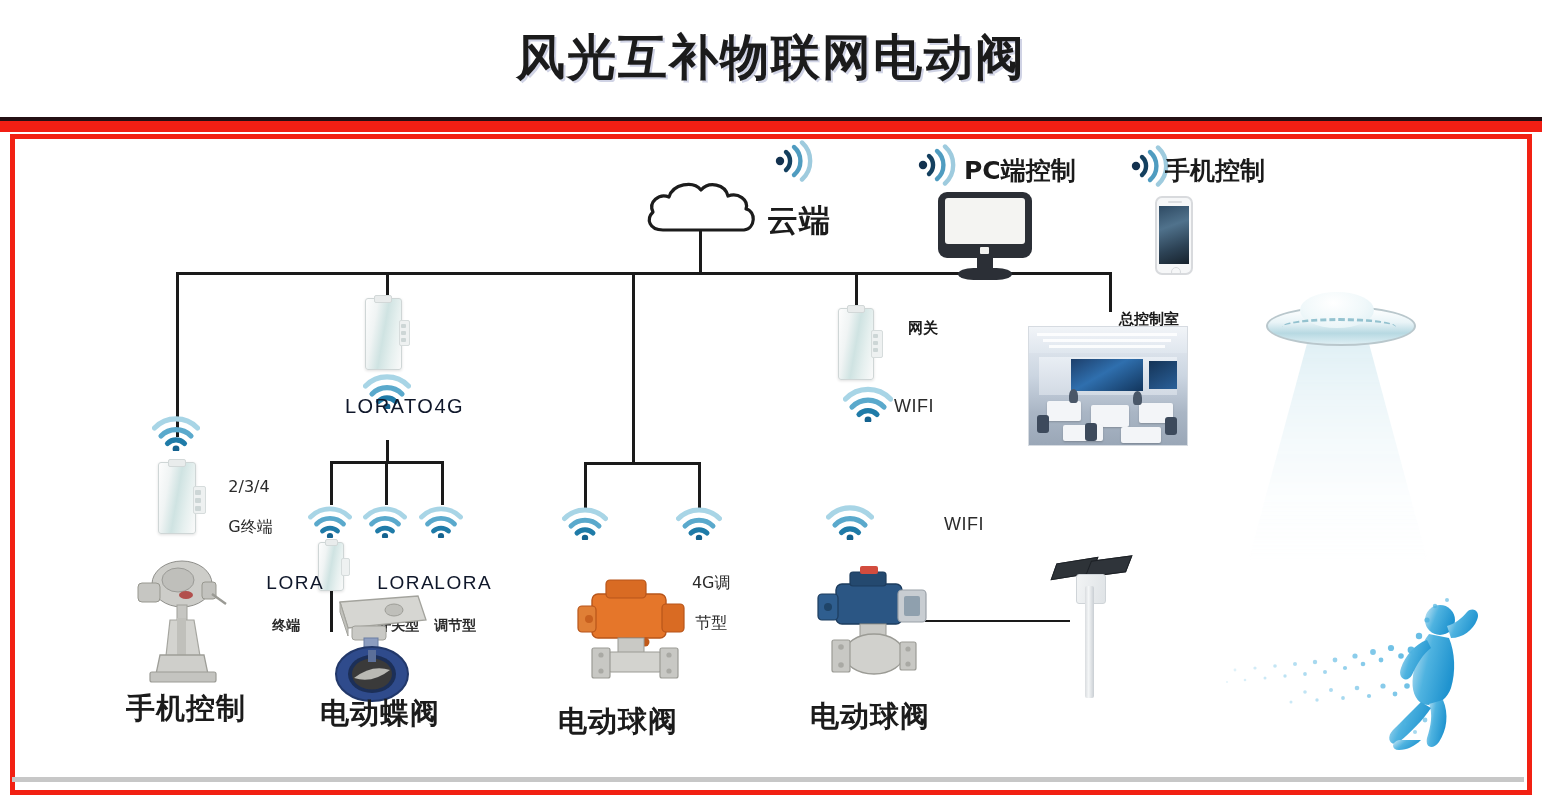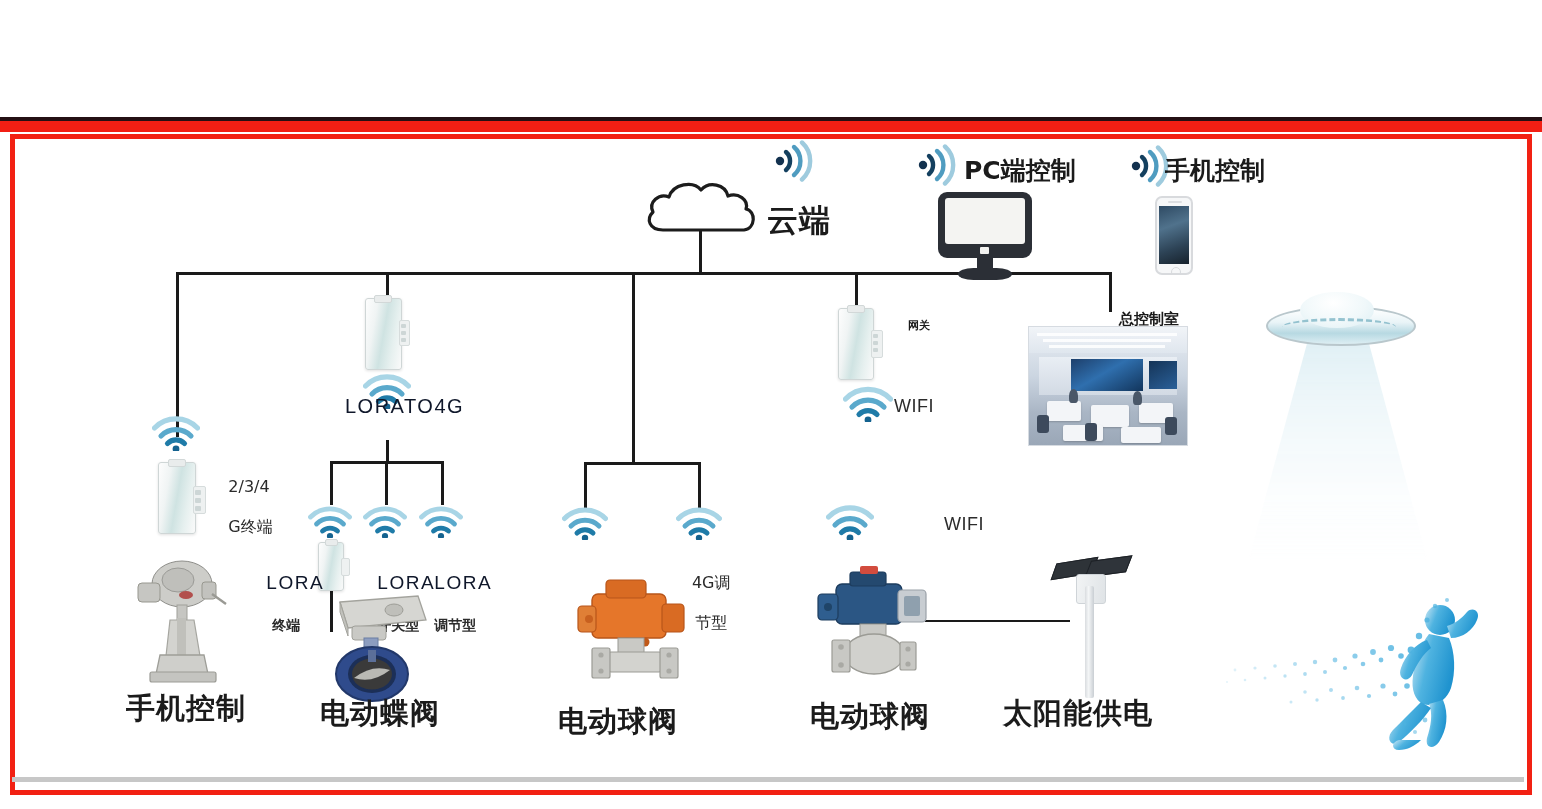--- a/index.html
+++ b/index.html
@@ -142,20 +142,21 @@
   }
 
   
   .runner{position:absolute;}
 </style>
 </head>
 <body>
 
 <div id="stage">
 
+  <div class="title lbl" style="position:absolute;">风光互补物联网电动阀</div>
 
   <div class="rule-dark"></div>
   <div class="rule-red"></div>
 
   <div class="frame"></div>
   <div class="bottom-gray"></div>
 
   <div class="vline" style="left:699px;top:228px;height:46px;"></div>
 
   <div class="hline" style="left:176px;top:272px;width:936px;"></div>
@@ -354,21 +355,21 @@
   </div>
 
   <div class="device" style="left:838px;top:308px;width:46px;height:72px;">
     <div class="dev-body" style="width:34px;height:70px;"></div>
     <div class="dev-cap" style="left:9px;top:-3px;width:16px;height:6px;"></div>
     <div class="dev-side" style="left:33px;top:22px;width:10px;height:26px;"></div>
     <div class="dev-led" style="left:35px;top:26px;width:5px;height:4px;"></div>
     <div class="dev-led" style="left:35px;top:33px;width:5px;height:4px;"></div>
     <div class="dev-led" style="left:35px;top:40px;width:5px;height:4px;"></div>
   </div>
-  <div class="lbl lbl-cn-sm" style="left:908px;top:320px;font-size:11px;">网关</div>
+  <div class="lbl lbl-cn-sm" style="left:908px;top:320px;font-size:15px;">网关</div>
 
   <div style="position:absolute;left:843px;top:385px;width:50px;height:37px;">
     <svg width="50" height="37" viewBox="0 0 50 37">
       <g fill="none" stroke-linecap="round">
         <path d="M2.5 14 A31 31 0 0 1 47.5 14" stroke="#a8d5e6" stroke-width="5.2"></path>
         <path d="M9 22 A22 22 0 0 1 41 22" stroke="#5aa9cc" stroke-width="5.2"></path>
         <path d="M16 29.5 A12.5 12.5 0 0 1 34 29.5" stroke="#1f7ba8" stroke-width="5.2"></path>
         <circle cx="25" cy="35" r="3.4" fill="#14628f" stroke="none"></circle>
       </g>
     </svg>
@@ -501,21 +502,20 @@
     </svg>
   </div>
   <div class="lbl lbl-cn-big" style="left:810px;top:700px;font-size:29px;">电动球阀</div>
 
   <div class="solar" style="left:1063px;top:552px;width:72px;height:150px;">
     <div class="sp-panelL"></div>
     <div class="sp-panelR"></div>
     <div class="sp-box"></div>
     <div class="sp-pole"></div>
   </div>
-  <div class="lbl lbl-cn-big" style="left:1003px;top:697px;font-size:29px;">太阳能供电</div>
 
   <div class="ufo" style="left:1248px;top:270px;width:180px;height:300px;">
     <div class="ufo-beam"></div>
     <div class="ufo-disc"></div>
     <div class="ufo-dome"></div>
     <div class="ufo-ring"></div>
   </div>
 
   <div class="runner" style="left:1215px;top:590px;width:300px;height:170px;">
     <svg width="300" height="170" viewBox="0 0 300 170">

